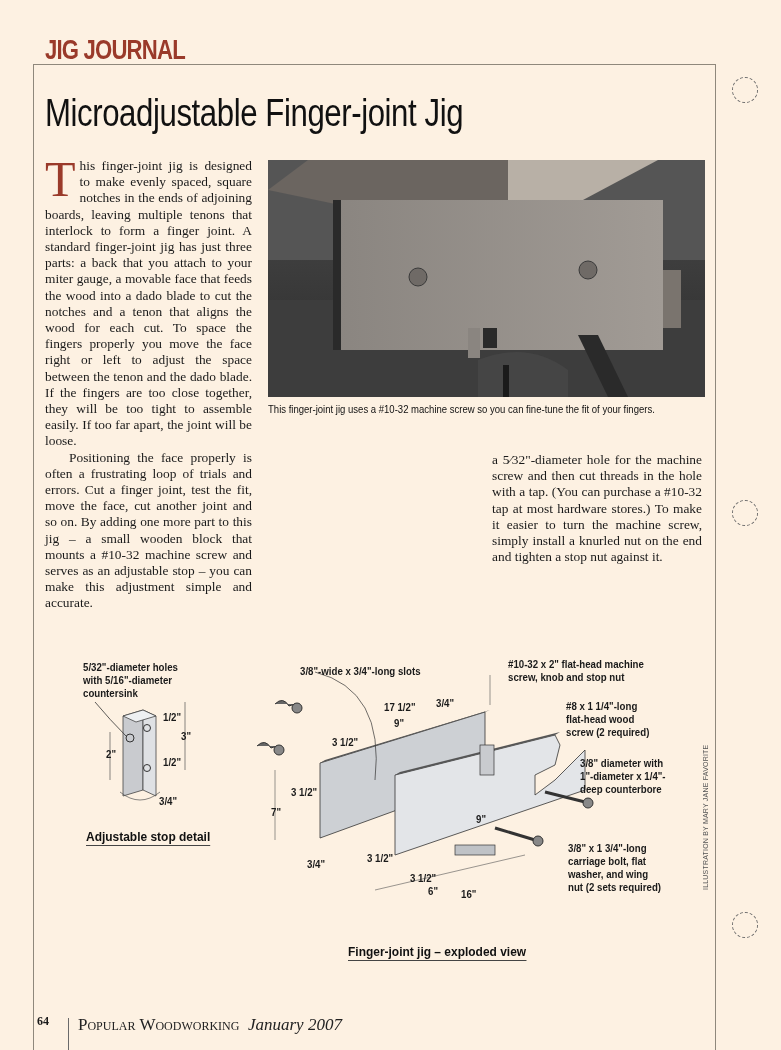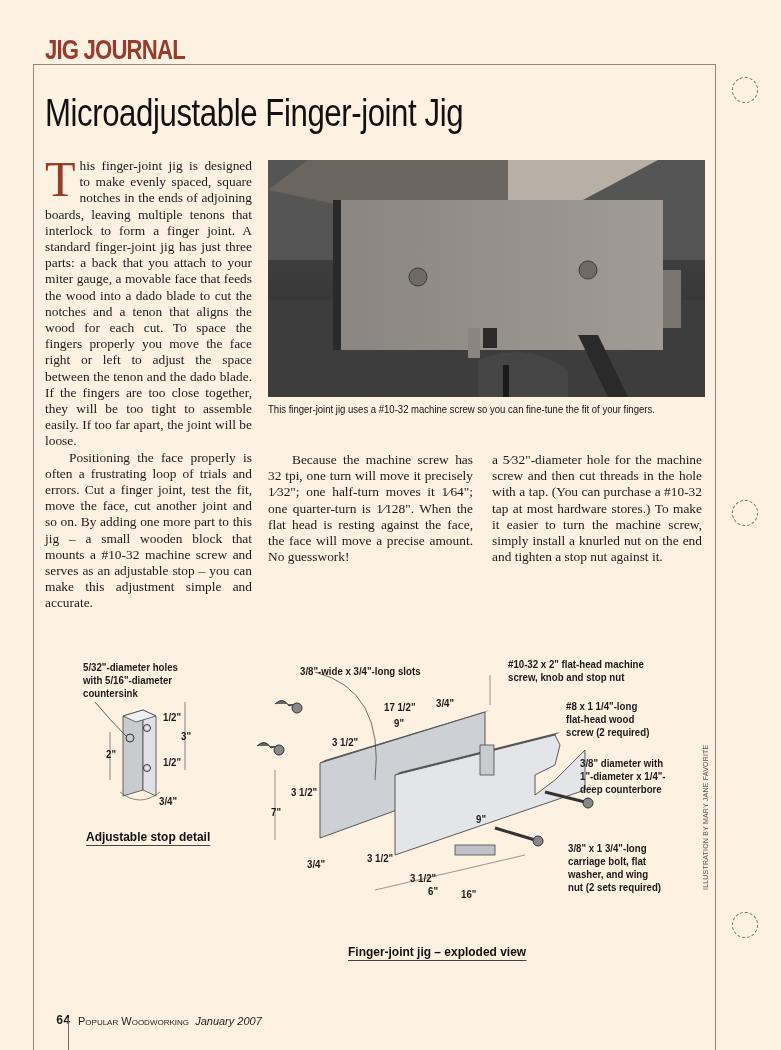--- a/index.html
+++ b/index.html
@@ -13,23 +13,23 @@
   .col p.indent { text-indent:24px; }
   .col1 { left:45px; top:158px; width:207px; font-family:"Liberation Serif", serif; font-size:13.4px; line-height:16.2px; }
   .col2 { left:268px; top:452px; width:205px; font-family:"Liberation Serif", serif; font-size:13.4px; line-height:16.2px; }
   .col3 { left:492px; top:452px; width:210px; font-family:"Liberation Serif", serif; font-size:13.4px; line-height:16.2px; }
   .dropcap { float:left; font-size:50px; line-height:38px; color:#9a3a2a; margin:2px 4px 0 0; font-family:"Liberation Serif", serif; }
   .photo { position:absolute; left:268px; top:160px; width:437px; height:237px; background:#3a3a3a; overflow:hidden; }
   .caption { position:absolute; left:268px; top:403px; font-family:"Liberation Sans", sans-serif; font-size:10.6px; color:#111; white-space:nowrap; transform:scaleX(0.9); transform-origin:left top; }
   .dlabel { position:absolute; font-family:"Liberation Sans", sans-serif; font-weight:bold; font-size:11px; line-height:13px; color:#1a1a1a; white-space:nowrap; transform:scaleX(0.88); transform-origin:left top; }
   .dtitle { position:absolute; font-family:"Liberation Sans", sans-serif; font-weight:bold; font-size:13px; color:#111; border-bottom:1.2px solid #444; padding-bottom:1px; white-space:nowrap; transform:scaleX(0.92); transform-origin:left top; }
   .credit { position:absolute; left:702px; top:890px; font-family:"Liberation Sans", sans-serif; font-size:7px; color:#555; transform:rotate(-90deg); transform-origin:left top; white-space:nowrap; letter-spacing:0.2px; }
-  .footer-num { position:absolute; left:56px; top:1014px; font-family:Liberation Mono, monospace; font-weight:bold; font-size:12px; }
+  .footer-num { position:absolute; left:37px; top:1014px; font-family:Liberation Serif, serif; font-weight:bold; font-size:12px; }
   .footer-rule { position:absolute; left:68px; top:1018px; width:1px; height:40px; background:#6a6a6a; }
-  .footer-text { position:absolute; left:78px; top:1015px; font-family:Liberation Sans, sans-serif; font-size:11px; color:#222; }
+  .footer-text { position:absolute; left:78px; top:1015px; font-family:Liberation Serif, serif; font-size:17px; color:#222; }
   .footer-text .sc { font-variant:small-caps; }
   .footer-text .it { font-style:italic; }
 </style>
 </head>
 <body>
 
 <div class="section-tag">JIG JOURNAL</div>
 <div class="frame-box"></div>
 
 <div class="punch" style="left:732px;top:77px;"></div>
@@ -68,21 +68,20 @@
     <rect x="200" y="168" width="12" height="30" fill="#8a8580"></rect>
     <rect x="215" y="168" width="14" height="20" fill="#2a2a2a"></rect>
     <path d="M210 200 Q 260 180 300 210 L 300 237 L 210 237 Z" fill="#454545"></path>
     <rect x="235" y="205" width="6" height="32" fill="#1a1a1a"></rect>
     <polygon points="310,175 330,175 360,237 340,237" fill="#2a2a2a"></polygon>
   </svg>
 </div>
 <div class="caption">This finger-joint jig uses a #10-32 machine screw so you can fine-tune the fit of your fingers.</div>
 
 <div class="col col2">
-  <p class="indent">Because the machine screw has 32 tpi, one turn will move it precisely 1⁄32"; one half-turn moves it 1⁄64"; one quarter-turn is 1⁄128". When the flat head is resting against the face, the face will move a precise amount. No guesswork!</p>
 </div>
 
 <div class="col col3">
   <p>a 5⁄32"-diameter hole for the machine screw and then cut threads in the hole with a tap. (You can purchase a #10-32 tap at most hardware stores.) To make it easier to turn the machine screw, simply install a knurled nut on the end and tighten a stop nut against it.</p>
 </div>
 
 <svg style="position:absolute;left:60px;top:650px;" width="200" height="170">
   <polygon points="63,66 83,60 83,140 63,146" fill="#c9cbcf" stroke="#444" stroke-width="0.8"></polygon>
   <polygon points="83,60 96,66 96,146 83,140" fill="#dfe1e4" stroke="#444" stroke-width="0.8"></polygon>
   <polygon points="63,66 76,72 96,66 83,60" fill="#eef0f2" stroke="#444" stroke-width="0.8"></polygon>

